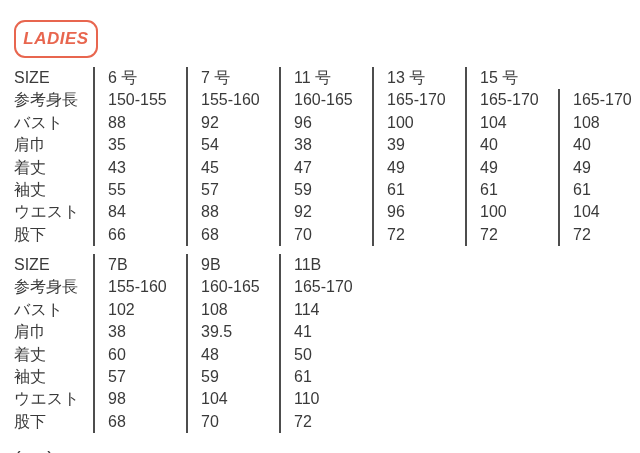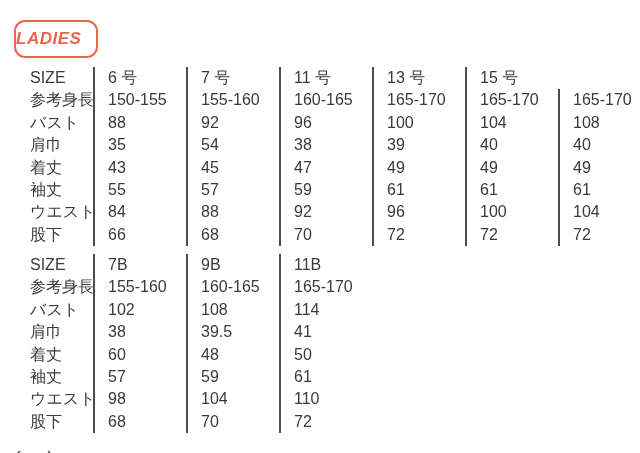--- a/index.html
+++ b/index.html
@@ -21,39 +21,39 @@
     height: 38px;
     border: 2px solid #e8664f;
     border-radius: 11px;
     color: #e8664f;
     font-style: italic;
     font-weight: 600;
     font-size: 17px;
     letter-spacing: 0.5px;
     display: flex;
     align-items: center;
-    justify-content: flex-start;
+    justify-content: center;
   }
   .size-table {
     position: absolute;
     left: 0;
     width: 640px;
   }
   .size-table.t1 { top: 67px; }
   .size-table.t2 { top: 254px; }
   .tr {
     display: grid;
     height: 22.4px;
     line-height: 22.4px;
     font-size: 16px;
   }
   .t1 .tr { grid-template-columns: 93px 93px 93px 93px 93px 93px 1fr; }
   .t2 .tr { grid-template-columns: 93px 93px 93px 1fr; }
   .th {
-    padding-left: 30px;
+    padding-left: 14px;
     white-space: nowrap;
     overflow: hidden;
   }
   .td {
     border-left: 2px solid #4d4d4d;
     padding-left: 13px;
     white-space: nowrap;
     overflow: hidden;
   }
   .unit-note {

